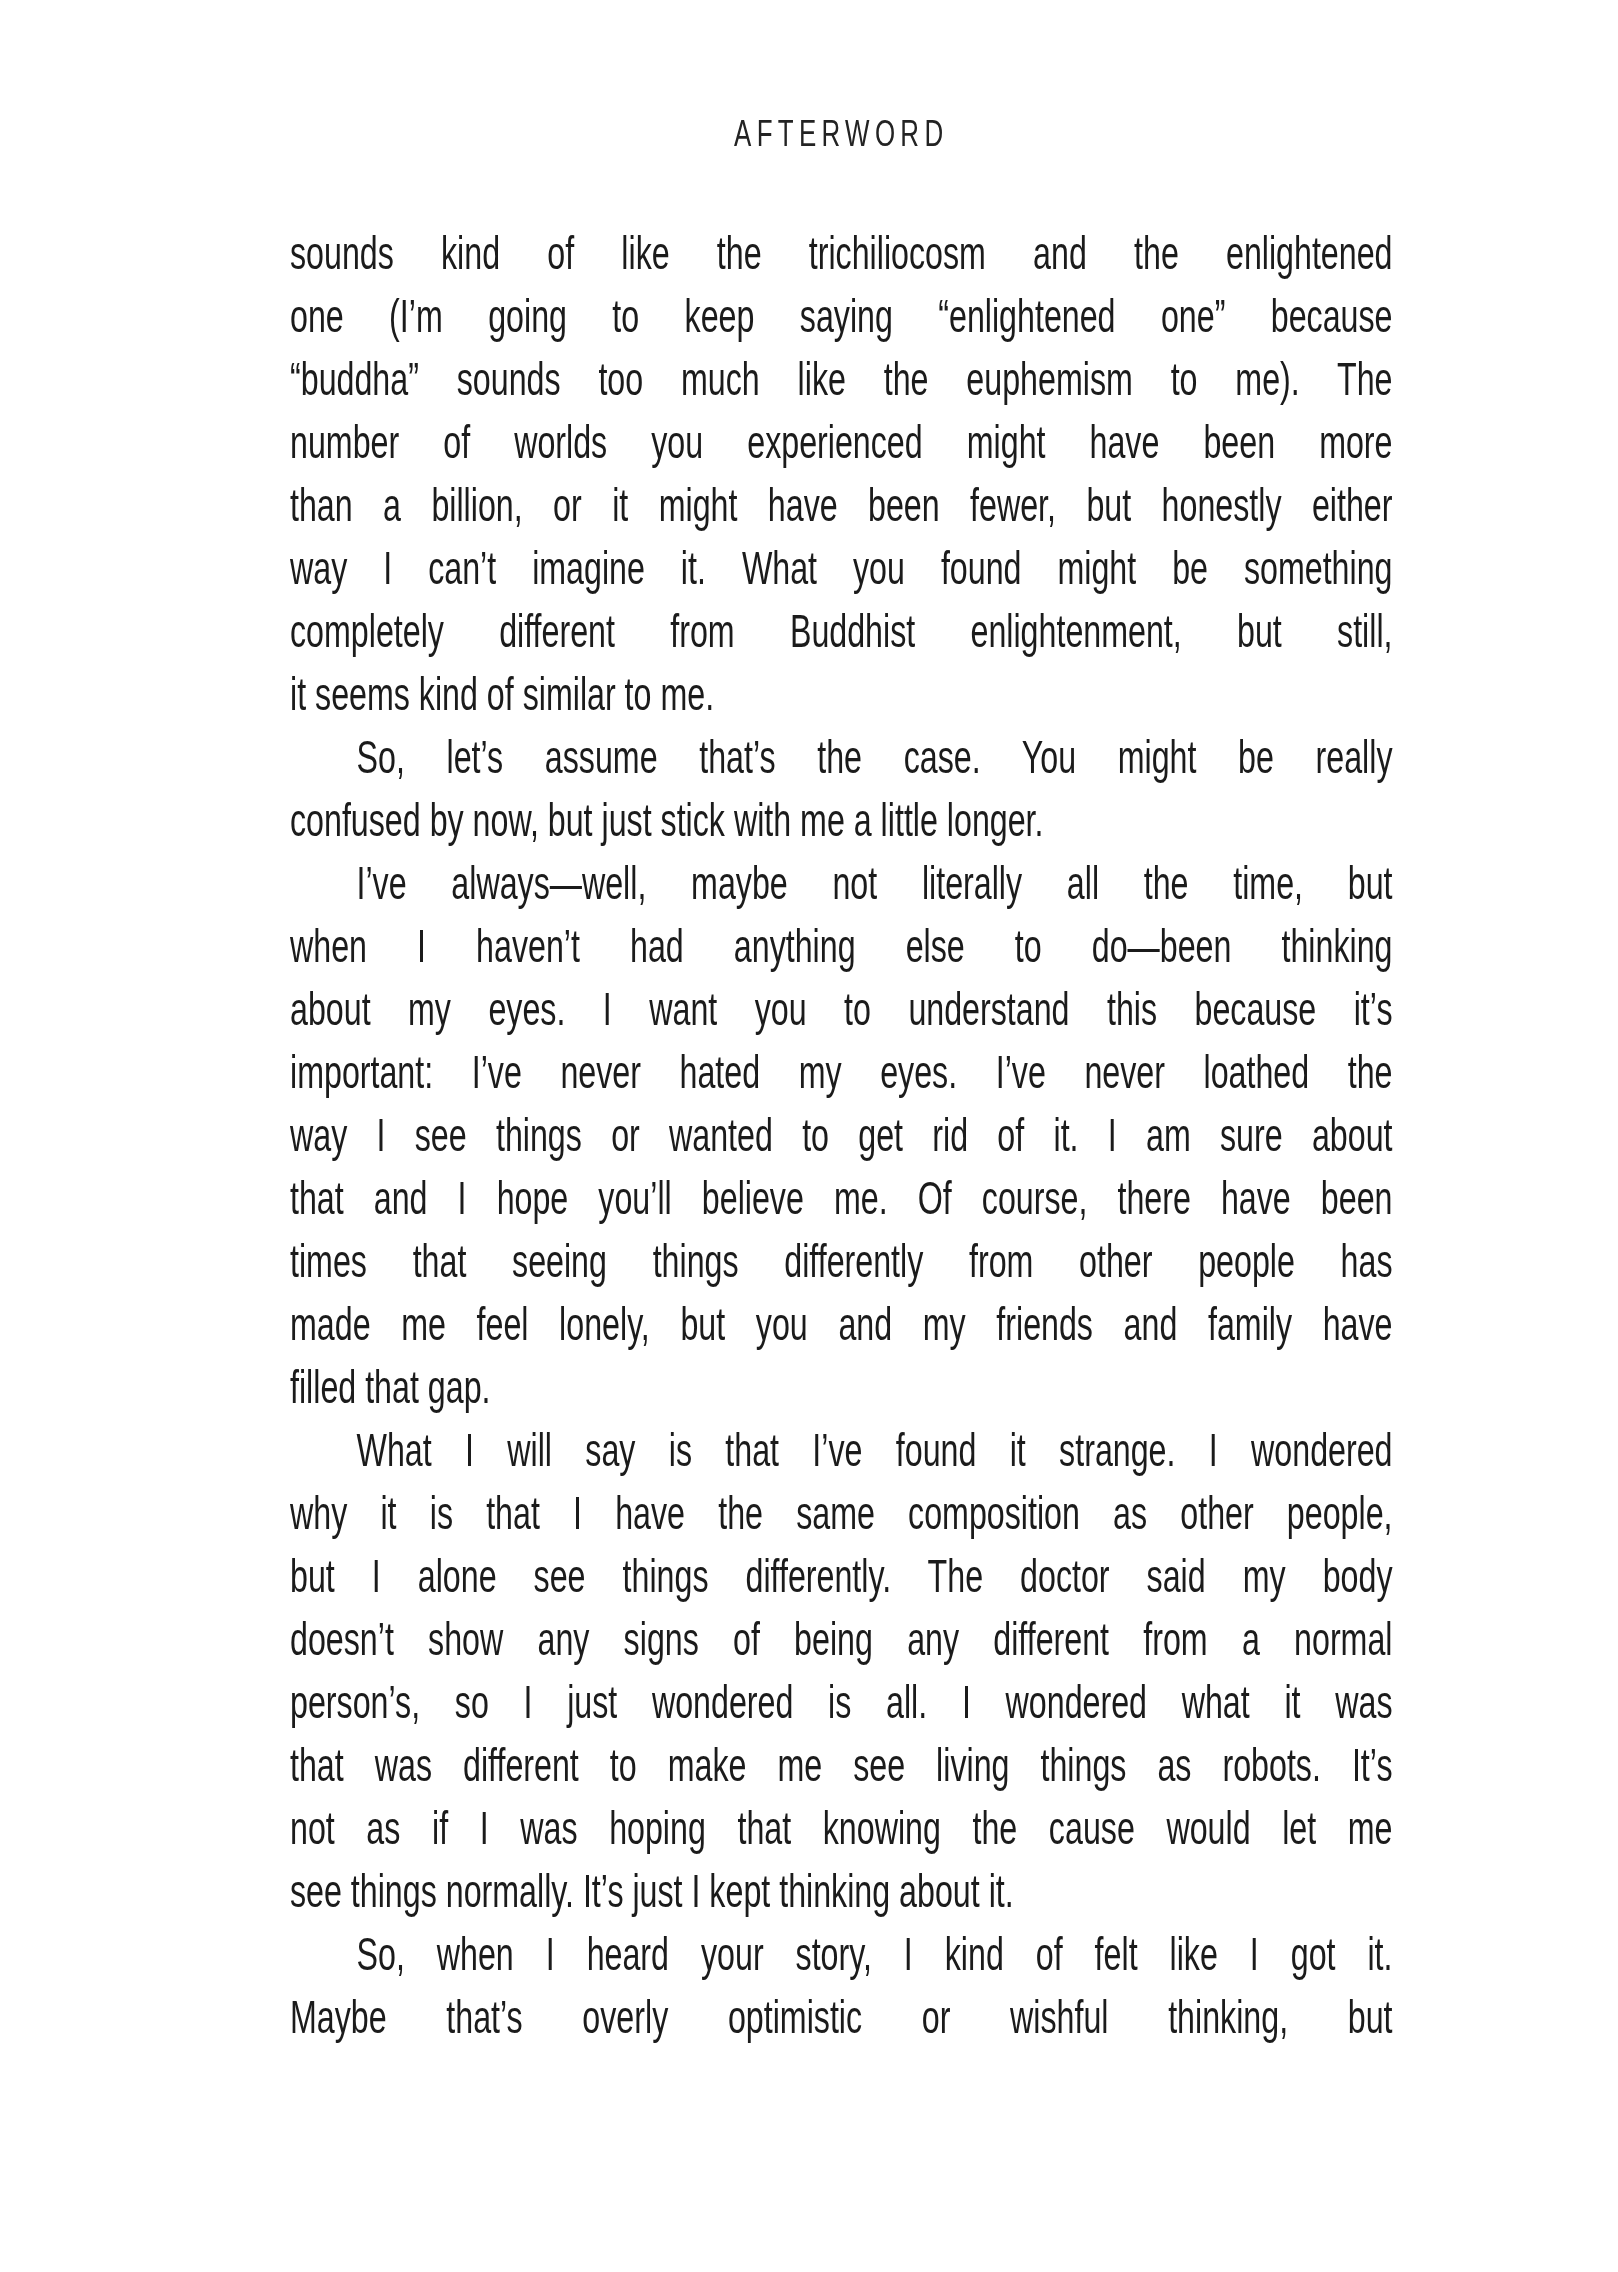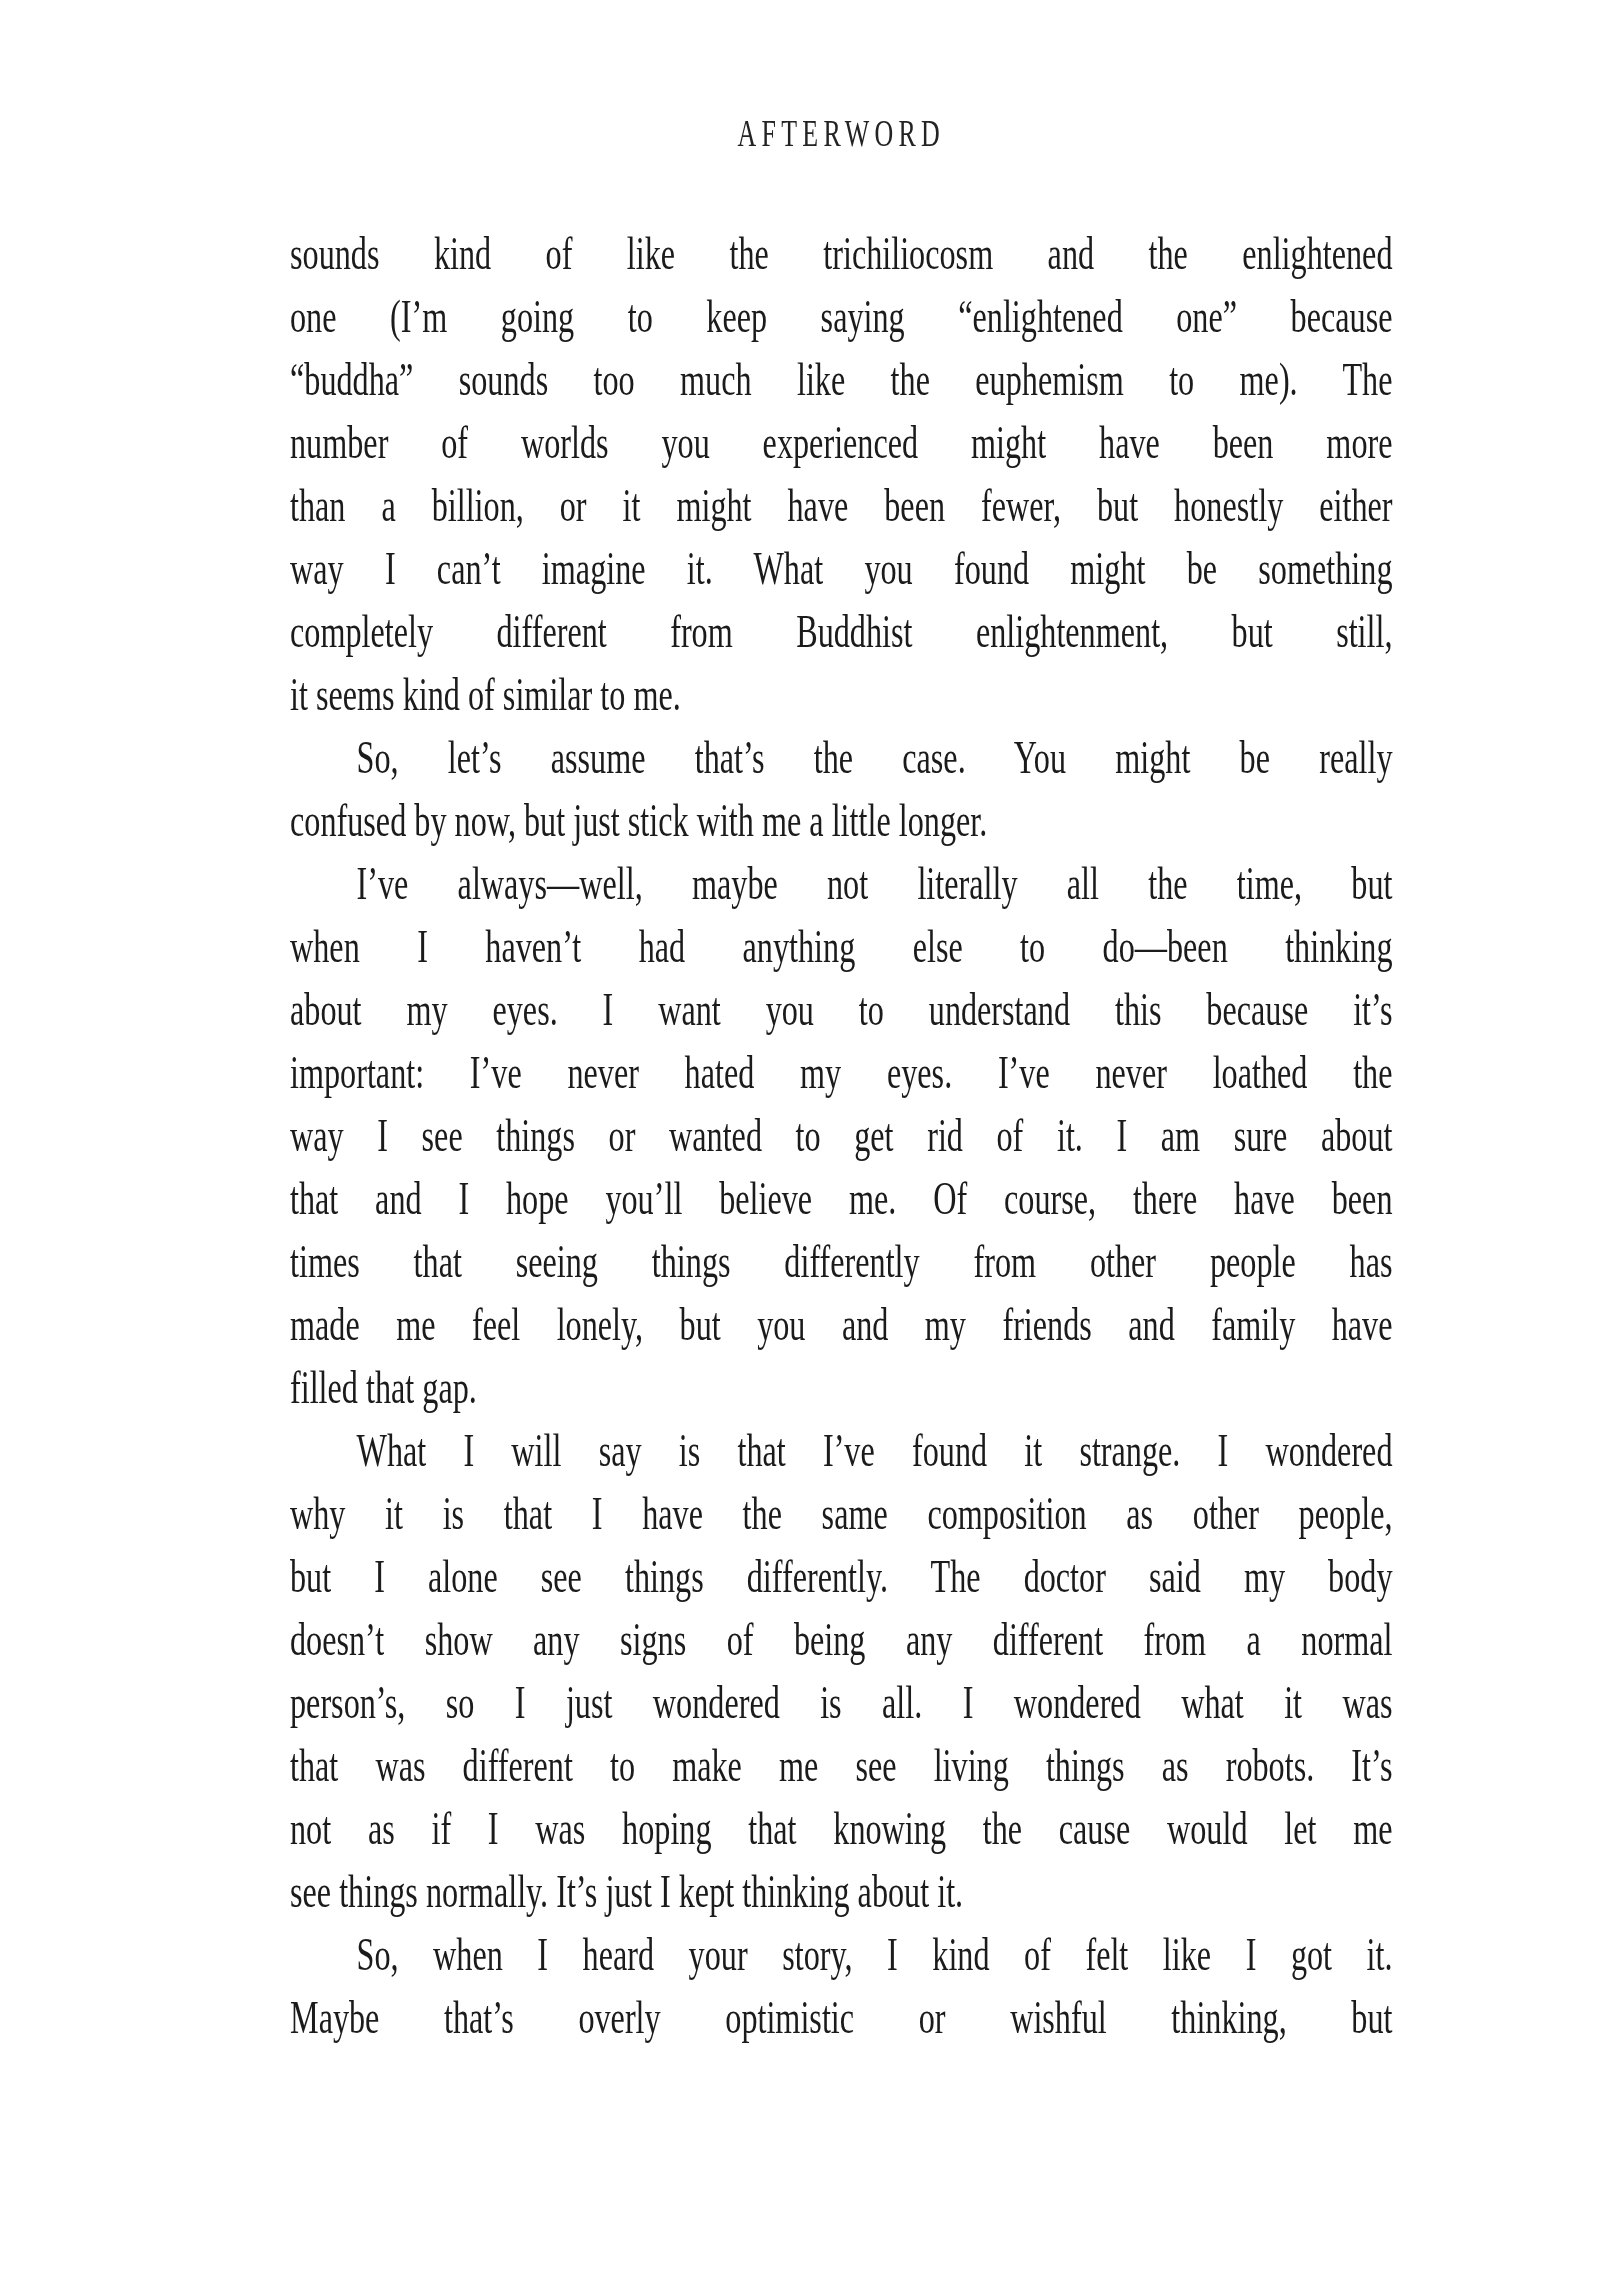--- a/index.html
+++ b/index.html
@@ -6,21 +6,21 @@
     margin: 0;
     padding: 0;
     background: #ffffff;
   }
   .page {
     position: relative;
     width: 1432px;
     height: 2273px;
     background: #ffffff;
     overflow: hidden;
-    font-family: Liberation Serif, serif;
+    font-family: Liberation Sans, sans-serif;
     color: #1b1b1b;
   }
   
   .text-block {
     position: absolute;
     left: 290px;
     top: 112px;
     width: 1575px;
     transform: scaleX(0.70);
     transform-origin: left top;

